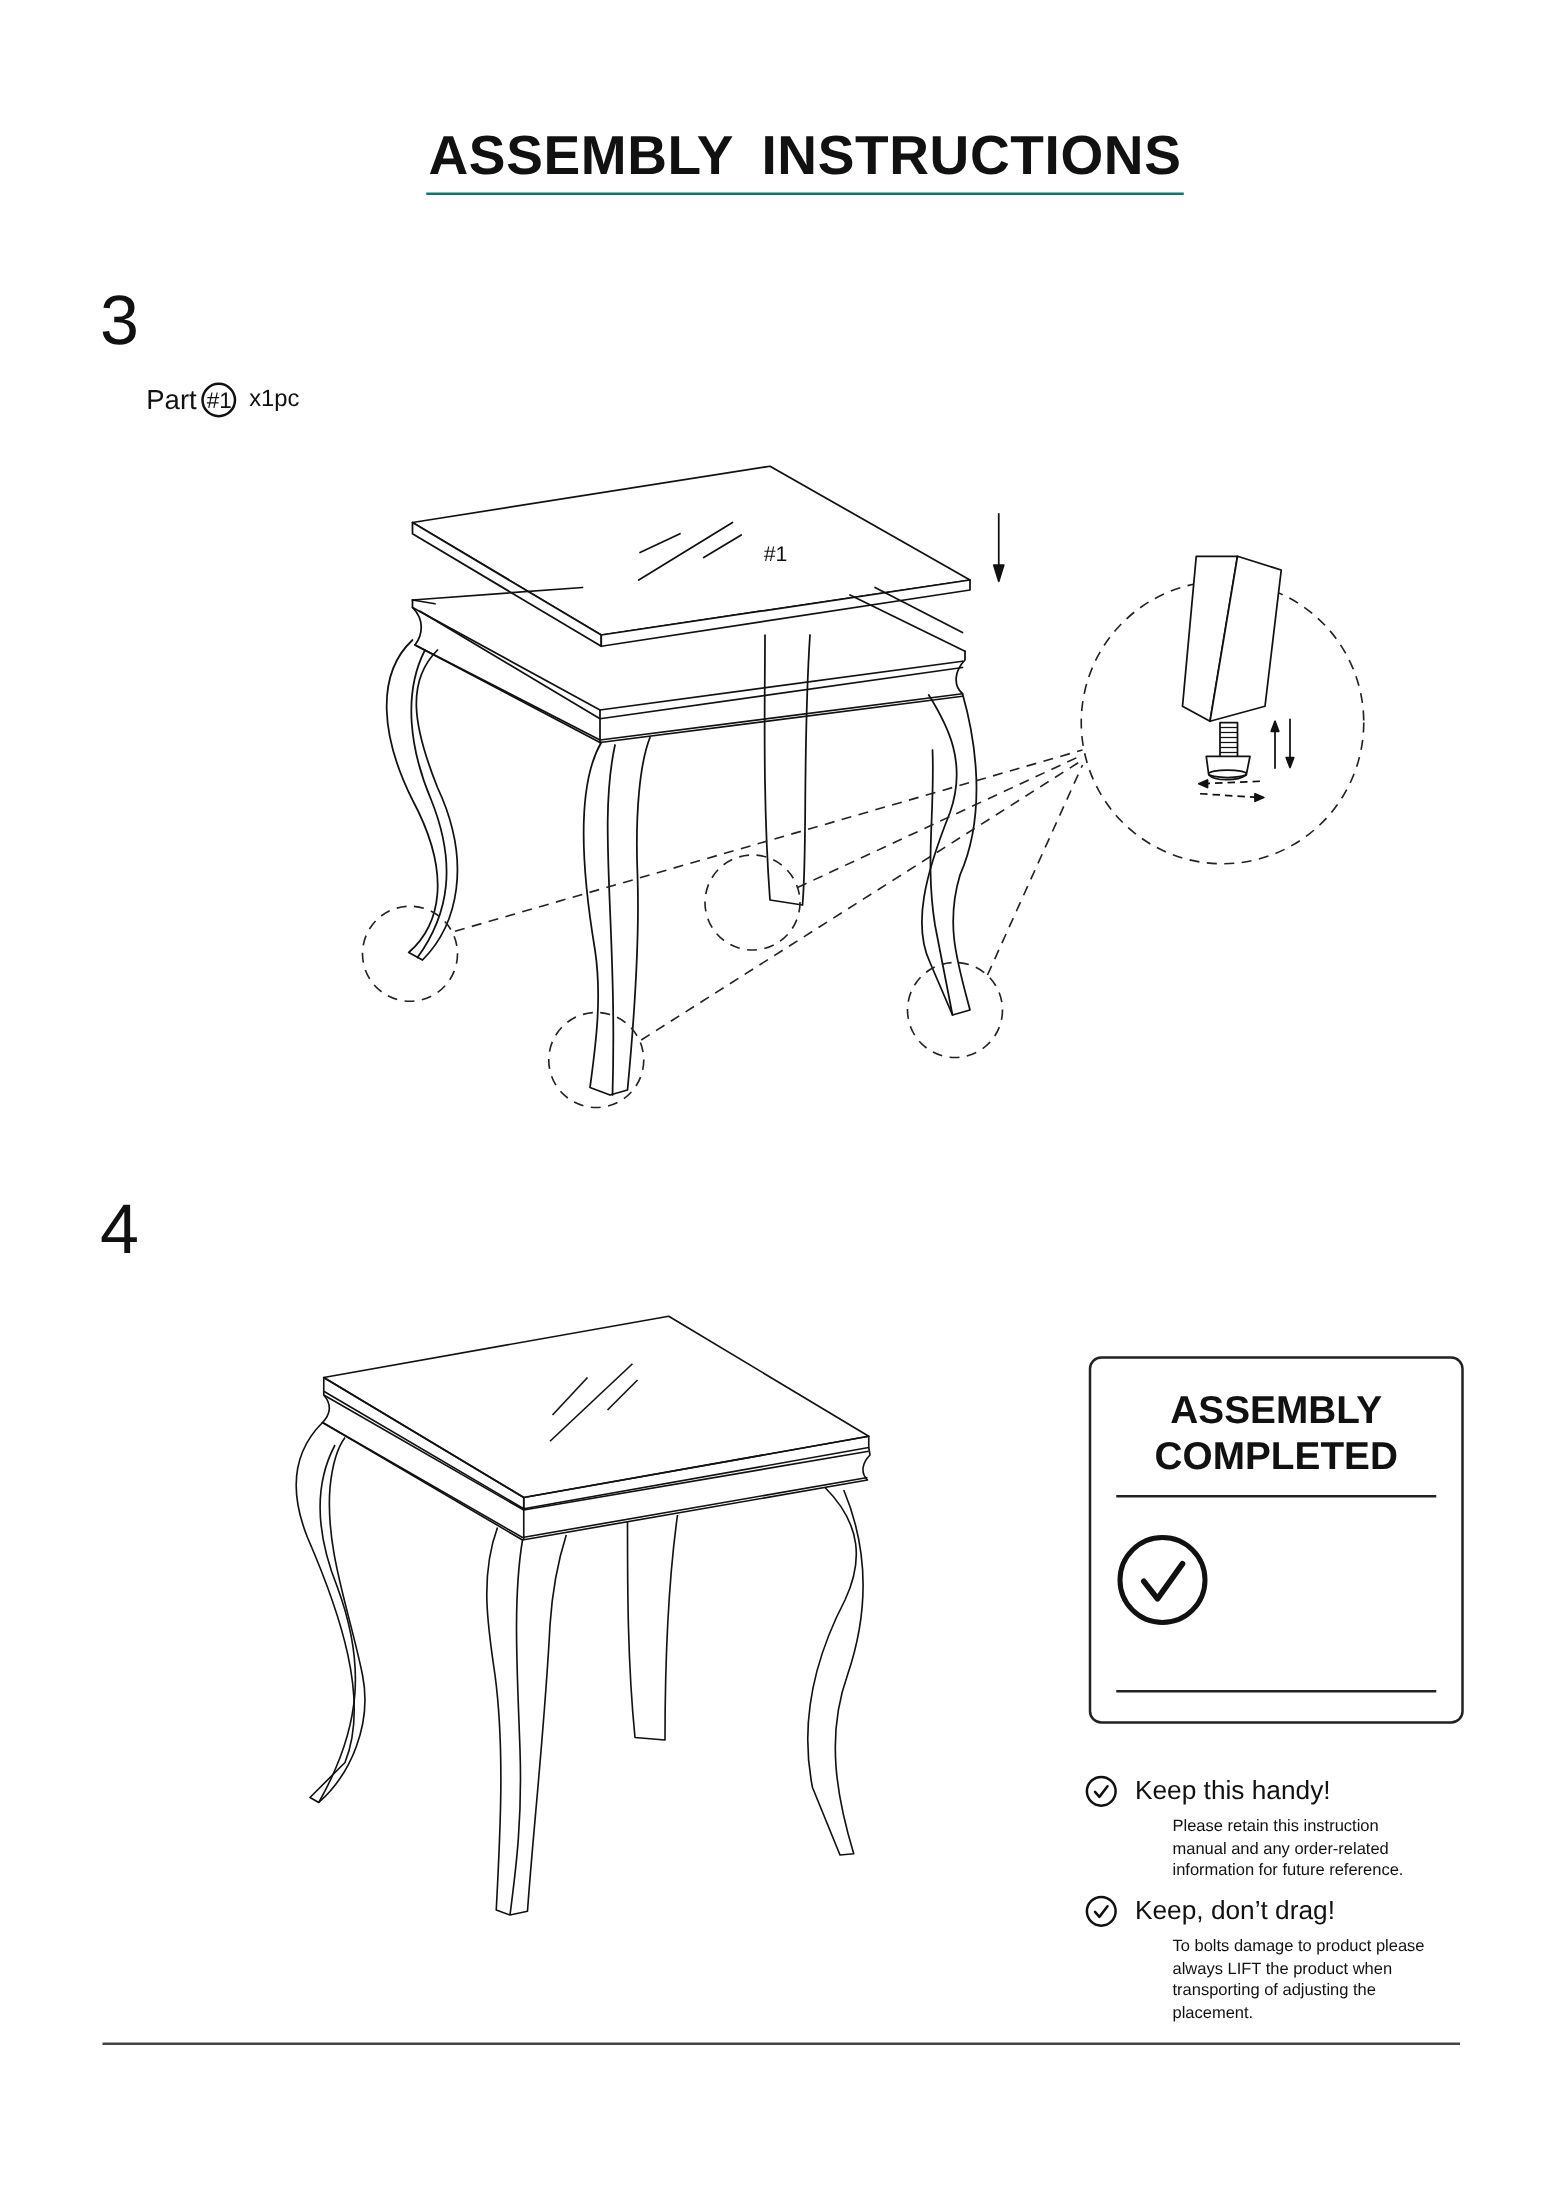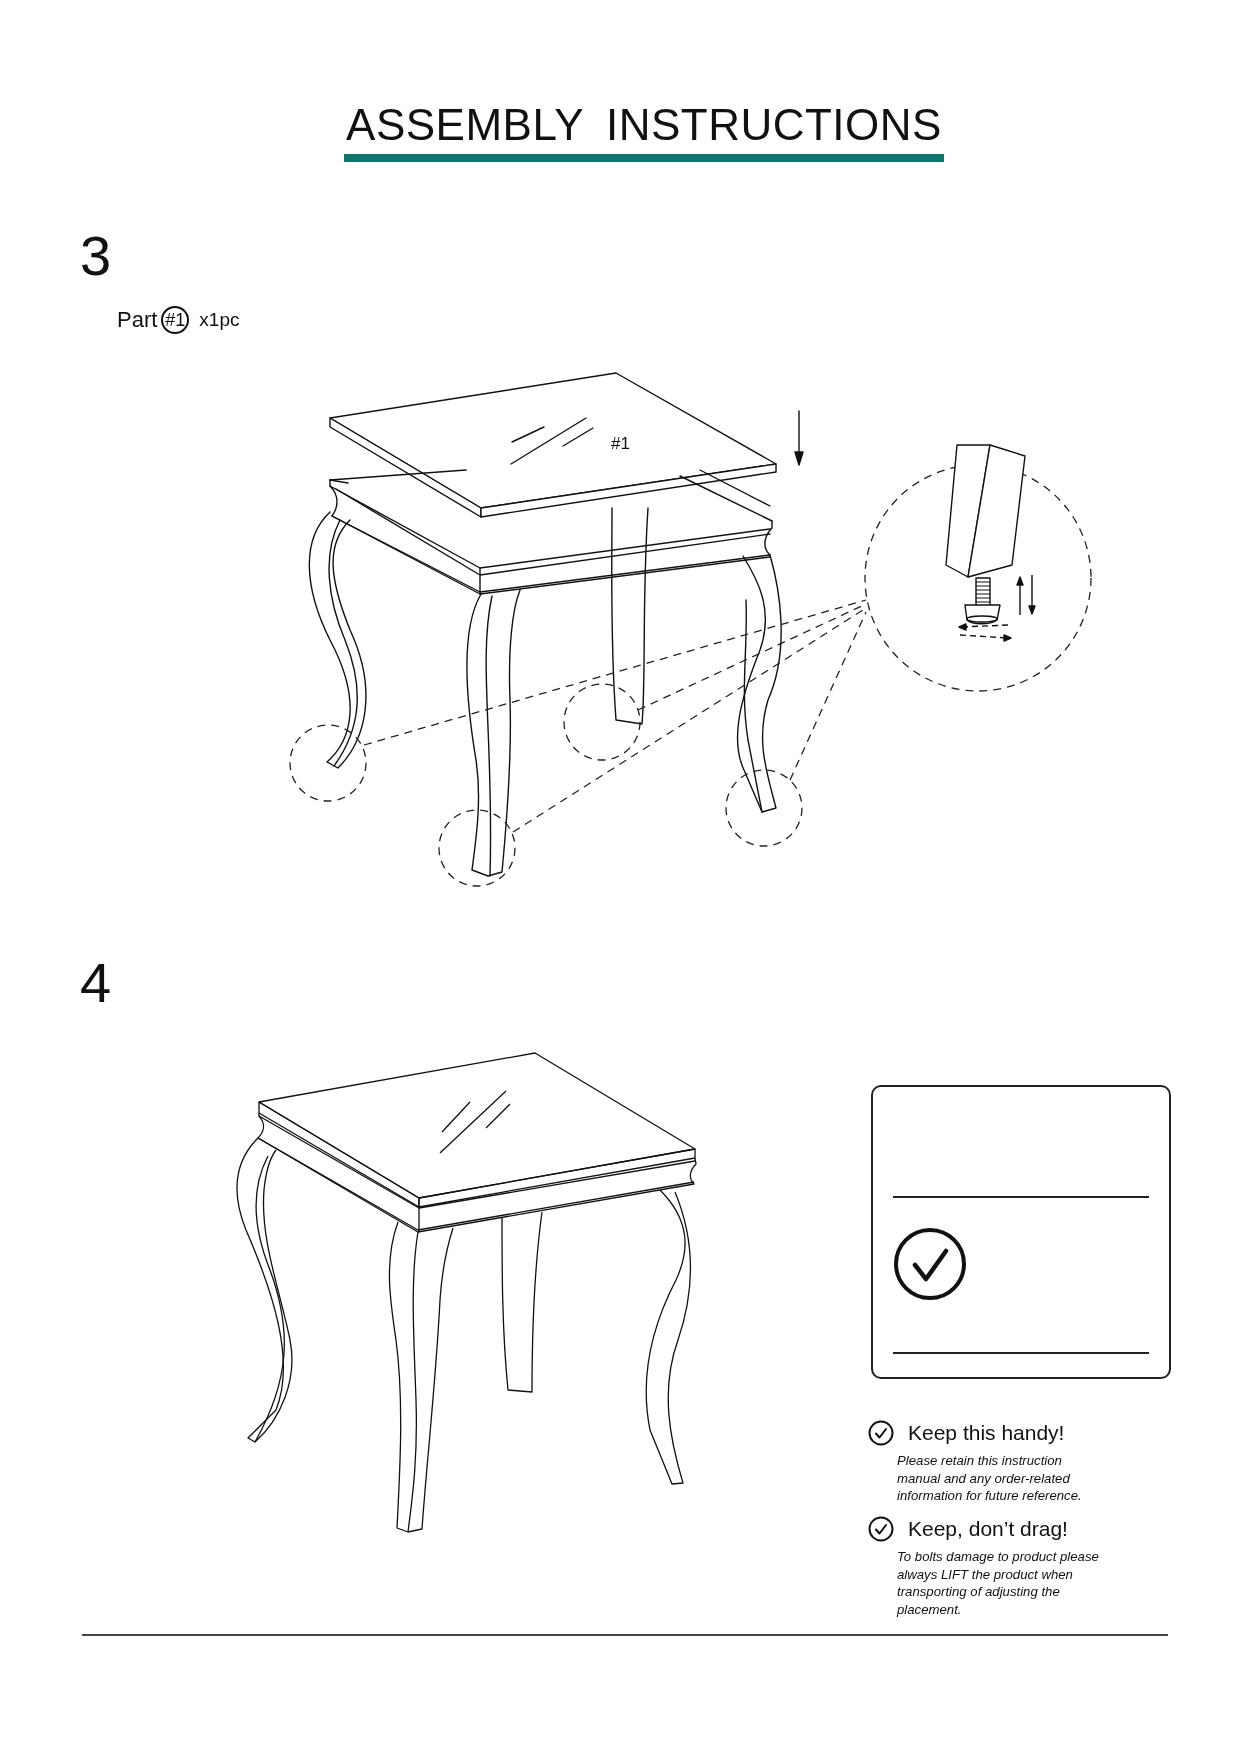--- a/index.html
+++ b/index.html
@@ -1,33 +1,33 @@
 <!DOCTYPE html>
 <html><head>
 <meta charset="utf-8">
 <style>
   html, body { margin:0; padding:0; background:#ffffff; }
   body { width:1240px; height:1755px; position:relative; overflow:hidden; font-family:"Liberation Sans", sans-serif; color:#111; }
   .abs { position:absolute; }
   .title { left:0; width:1240px; top:100px; text-align:center; }
-  .title span { display:inline-block; font-weight:normal; font-size:44px; letter-spacing:0.5px; border-bottom:8px solid #0f766e; padding:0 2px 4px 2px; word-spacing:10px;margin-left:48px; }
+  .title span { display:inline-block; font-weight:bold; font-size:44px; letter-spacing:0.5px; border-bottom:2px solid #0f766e; padding:0 2px 4px 2px; word-spacing:10px;margin-left:48px; }
   .step-num { font-size:56px; font-weight:normal; line-height:1; }
   .part-line { font-size:22px; display:flex; align-items:center; gap:4px;margin-left:24px; }
   .part-circle { display:inline-flex; align-items:center; justify-content:center; width:24px; height:24px; border:2.5px solid #111; border-radius:50%; font-size:18px; line-height:1; }
   .part-qty { font-size:19px; margin-left:6px; }
   svg.drawing { position:absolute; overflow:visible; }
   .box { left:871px; top:1085px; width:300px; height:294px; border:2px solid #222; border-radius:10px; box-sizing:border-box; }
   .box-title { position:absolute; left:0; width:100%; top:22px; text-align:center; font-weight:bold; font-size:31px; line-height:37px; }
   .box-rule { position:absolute; left:20px; right:20px; height:1.5px; background:#222; }
   .box-check { position:absolute; left:20px; top:140px; width:74px; height:74px; }
   .box-text { position:absolute; left:114px; top:113px; width:175px; font-size:13.2px; line-height:17.2px; }
   .tip { left:868px; width:320px; }
   .tip-head { display:flex; align-items:center; gap:14px; font-weight:normal; font-size:21px; }
   .tip-check { width:26px; height:26px; }
-  .tip-body { margin-left:29px; font-size:13.2px; line-height:17.5px; margin-top:6px;font-style:italic; }
+  .tip-body { margin-left:70px; font-size:13.2px; line-height:17.5px; margin-top:6px; }
   .bottom-rule { left:82px; width:1086px; top:1634px; height:2px; background:#444; }
 </style>
 </head>
 <body>
 
 <div class="abs title">
   <span>ASSEMBLY  INSTRUCTIONS</span>
 </div>
 
 <div class="abs step-num" style="left:80px; top:228px;">3</div>
@@ -140,20 +140,24 @@
     <path d="M38,98 C16,120 10,150 26,190 C52,250 76,320 56,370 L28,398 L35,402 C60,380 78,340 70,300 C60,250 40,200 44,150 C46,130 50,118 56,110"></path>
     <path d="M48,116 C30,150 34,190 50,230 C72,290 70,340 35,402"></path>
     <path d="M178,182 C164,220 170,260 176,300 C184,360 180,430 177,488 L188,492 L202,489 C206,430 216,340 220,260 C222,230 226,210 233,188"></path>
     <path d="M198,192 C190,240 194,300 196,360 C198,420 192,460 188,492"></path>
     <path d="M282,177 C282,230 282,290 288,350 L312,352 C312,300 314,230 322,172"></path>
     <path d="M440,150 C470,180 470,210 456,240 C430,290 420,340 430,390 L452,444 L463,443 C450,400 440,350 458,300 C475,250 475,200 455,152"></path>
   </g>
 </svg>
 
 <div class="abs box">
+  <div class="box-title">
+    <div>ASSEMBLY</div>
+    <div>COMPLETED</div>
+  </div>
   <div class="box-rule" style="top:109px;"></div>
   <svg class="box-check" viewBox="0 0 74 74">
     <circle cx="37" cy="37" r="34" fill="none" stroke="#111" stroke-width="4"></circle>
     <polyline points="22,38 33,52 53,24" fill="none" stroke="#111" stroke-width="4.5" stroke-linecap="round" stroke-linejoin="round"></polyline>
   </svg>
   <div class="box-rule" style="top:265px;"></div>
 </div>
 
 <div class="abs tip" style="top:1420px;">
   <div class="tip-head">

